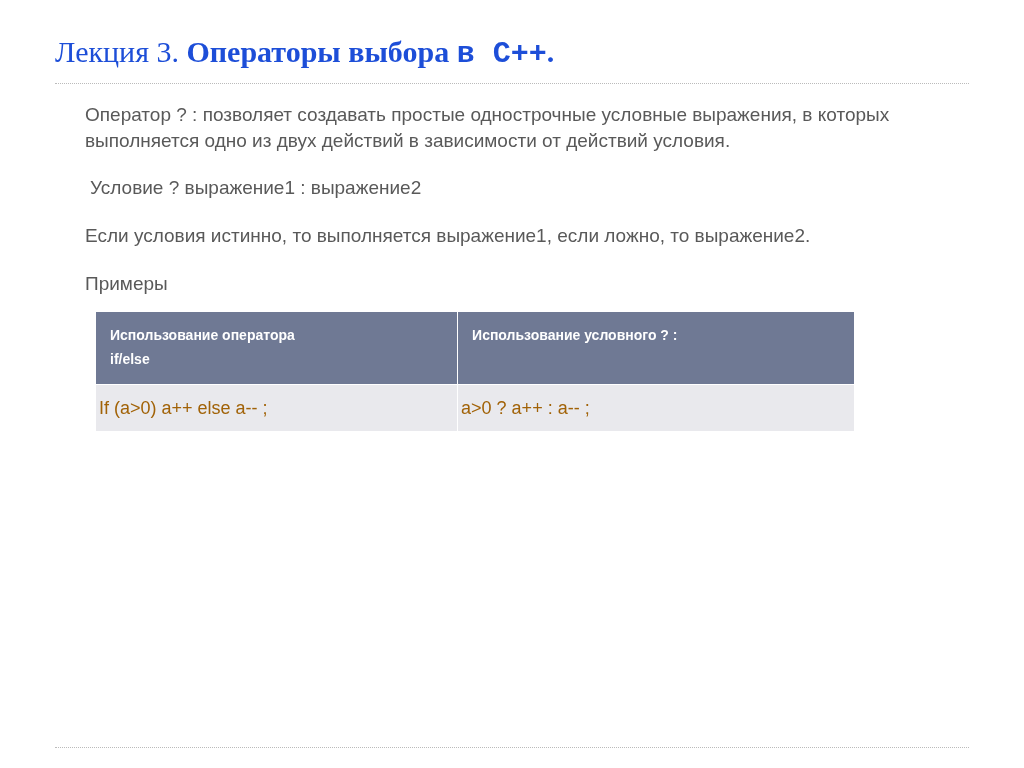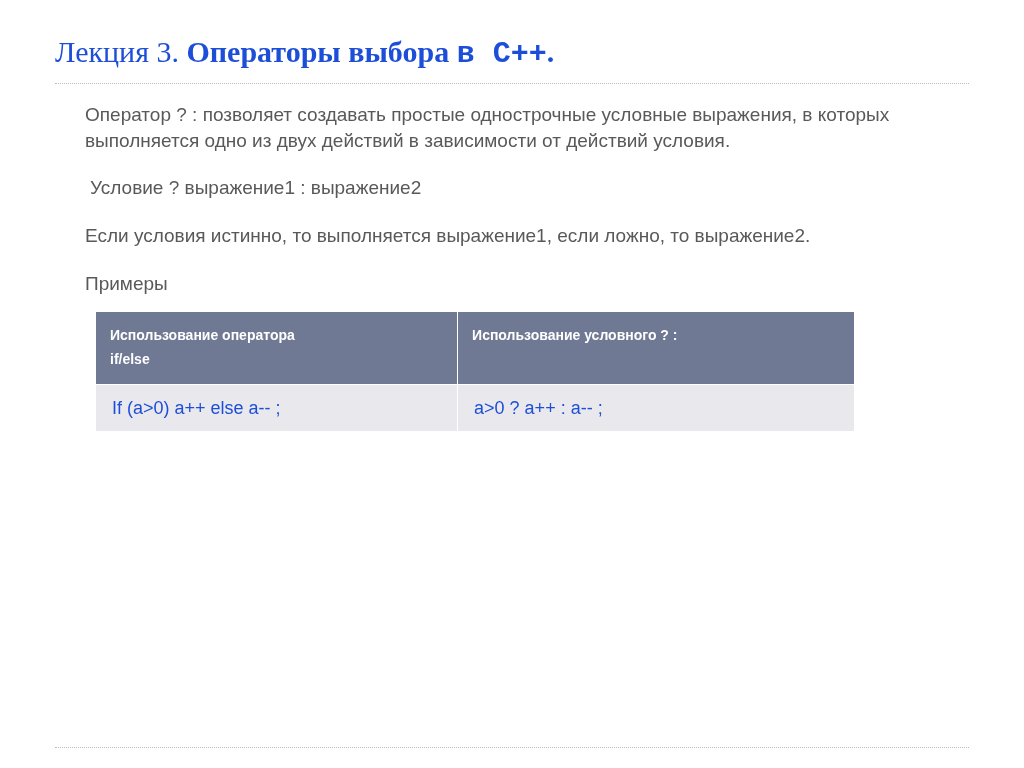--- a/index.html
+++ b/index.html
@@ -72,22 +72,22 @@
       font-weight: bold;
       text-align: left;
       padding: 12px 14px 12px 14px;
       font-size: 14px;
       line-height: 1.7;
       border: 1px solid #fff;
       vertical-align: top;
     }
     td {
       background: #e9e9ed;
-      color: #1d4ed8;
-      padding: 8px 16px;
+      color: #a16207;
+      padding: 8px 3px;
       font-size: 18px;
       border: 1px solid #fff;
       line-height: 1.7;
       vertical-align: top;
     }
     tr.light td {
       background: #f3f3f6;
     }
     hr.bottom-dotted {
       border: none;

